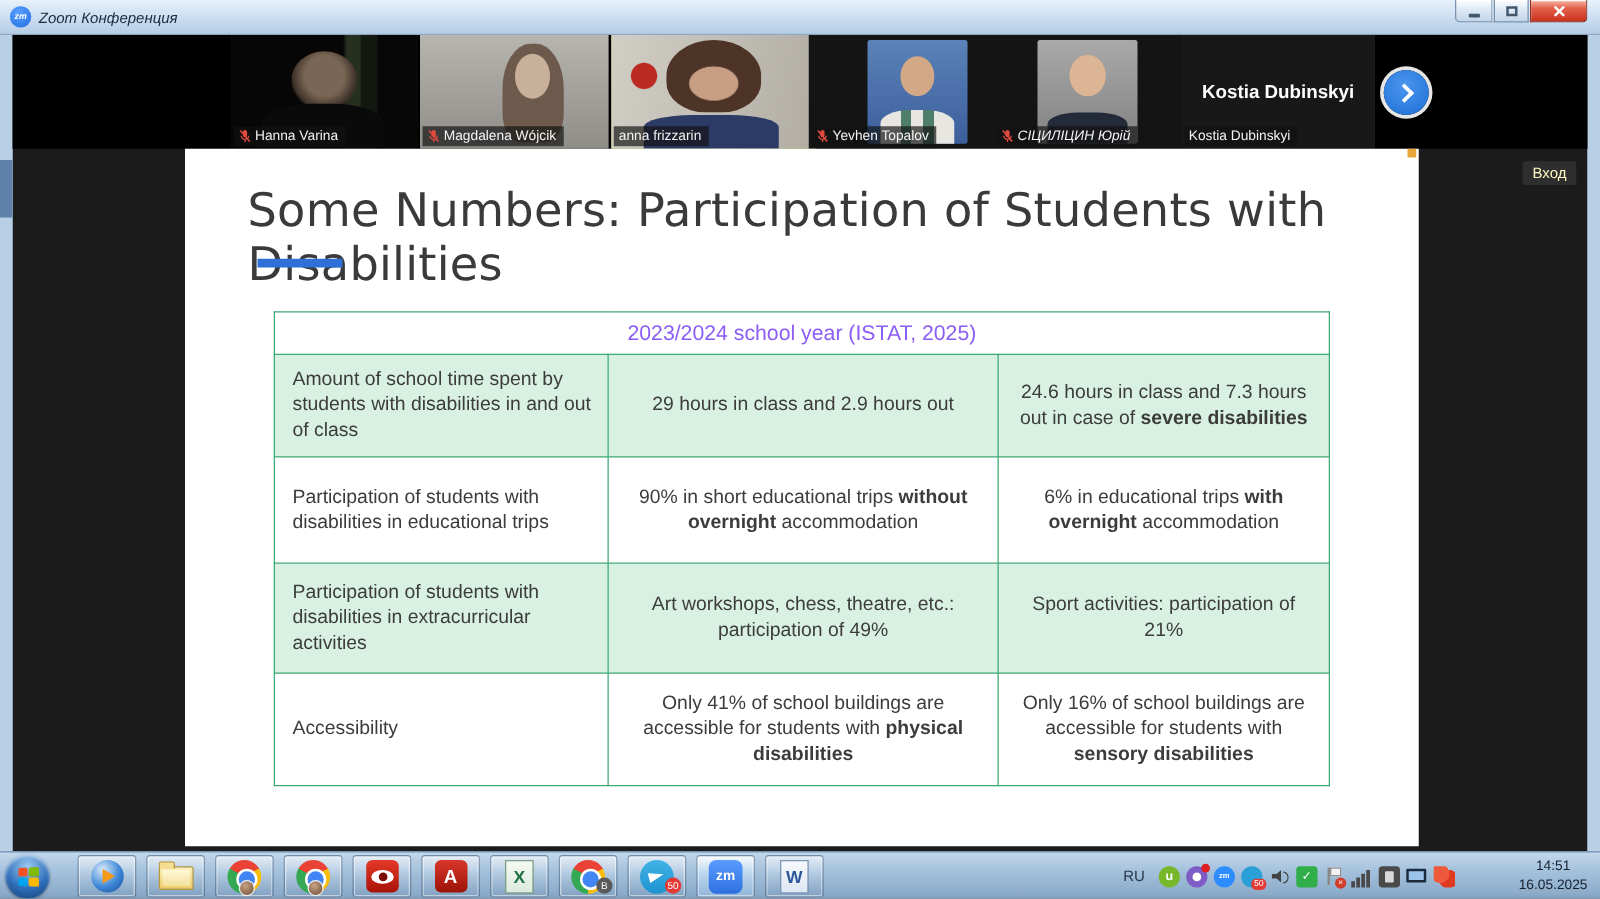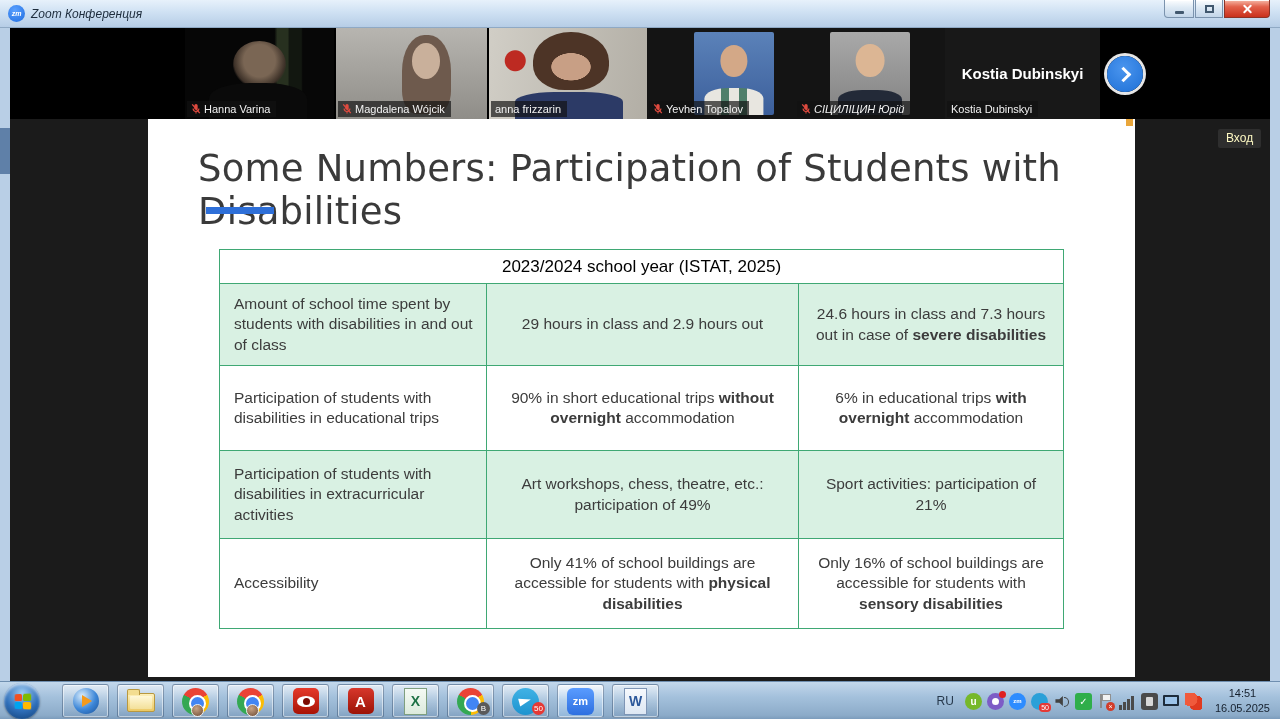--- a/index.html
+++ b/index.html
@@ -68,21 +68,21 @@
   .chev{width:11px;height:11px;border-top:3px solid #fff;border-right:3px solid #fff;transform:rotate(45deg);margin-left:-4px;}
 
   
   .slide{position:absolute;left:148px;top:119px;width:987px;height:558px;background:#ffffff;color:#3c3c3c;}
   .slide-title{position:absolute;left:50px;top:28px;width:900px;font-size:37px;letter-spacing:.2px;color:#3a3a3a;
     font-family:"DejaVu Sans",sans-serif;}
   .title-bar-accent{position:absolute;left:58px;top:88px;width:68px;height:7px;background:#2e6fd8;}
   .stats{position:absolute;left:71px;top:130px;width:844px;border-collapse:collapse;table-layout:fixed;
     font-family:"DejaVu Sans",sans-serif;}
   .stats,.stats th,.stats td{border:1.6px solid #3fa874;}
-  .stats th{height:34px;font-weight:normal;font-size:17px;color:#000000;background:#fff;}
+  .stats th{height:34px;font-weight:normal;font-size:17px;color:#8b5cf6;background:#fff;}
   .stats td{font-size:15.5px;line-height:1.32;padding:6px 12px;vertical-align:middle;color:#3c3c3c;background:#fff;}
   .stats tr.green td{background:#d9f1e3;}
   .stats td.lbl{text-align:left;padding-left:14px;}
   .stats td.val{text-align:center;}
   .stats td.val b{font-weight:bold;}
   .stats tbody tr:nth-child(1){height:82px;} .stats tbody tr:nth-child(2){height:85px;}
   .stats tbody tr:nth-child(3){height:88px;} .stats tbody tr:nth-child(4){height:90px;}
   .orange-dot{position:absolute;left:1126px;top:119px;width:7px;height:7px;background:#e9a63b;}
   .vhod{position:absolute;left:1218px;top:129px;background:#2e2e2e;color:#fef9c3;font-size:12px;
     padding:2px 8px 3px;border-radius:2px;cursor:pointer;}
@@ -166,21 +166,21 @@
   [data-name="network-icon"]{background-image:linear-gradient(#4a4a4a,#4a4a4a),linear-gradient(#4a4a4a,#4a4a4a),
     linear-gradient(#4a4a4a,#4a4a4a),linear-gradient(#4a4a4a,#4a4a4a);
     background-size:3px 5px,3px 8px,3px 11px,3px 14px;background-position:0 bottom,4px bottom,8px bottom,12px bottom;
     background-repeat:no-repeat;}
   [data-name="power-icon"]{background:#4a4a4a;border-radius:3px;}
   [data-name="power-icon"]::after{content:'';width:7px;height:9px;background:#d8d8d8;border-radius:1px;}
   [data-name="display-icon"]::before{content:'';position:absolute;left:0;top:2px;width:16px;height:11px;background:#1d2c3c;border-radius:1px;}
   [data-name="display-icon"]::after{content:'';position:absolute;left:2px;top:4px;width:12px;height:7px;background:#9cc4ea;}
   [data-name="alert-icon"]{background:radial-gradient(circle at 30% 35%,#f05a3c 0 45%,rgba(0,0,0,0) 46%),
     radial-gradient(circle at 68% 60%,#e03a20 0 48%,rgba(0,0,0,0) 49%);}
-  .clock{color:#15202e;font-size:11px;line-height:1.35;text-align:center;padding:0 6px;cursor:default;}
+  .clock{color:#15202e;font-size:11px;line-height:1.35;text-align:center;padding:0 6px;cursor:default;margin-left:38px;}
 </style>
 </head>
 <body>
 
 <div class="screen" data-name="zoom-window">
 
   <div class="titlebar" data-name="titlebar">
     <span class="app-ico" data-name="zoom-app-icon">zm</span>
     <span class="tb-title" data-name="window-title">Zoom Конференция</span>
   </div>

